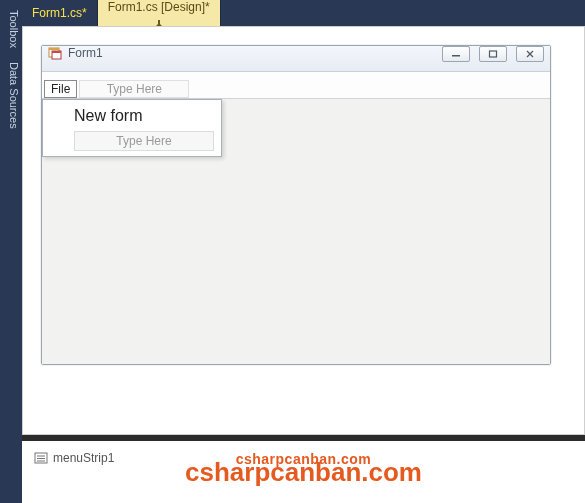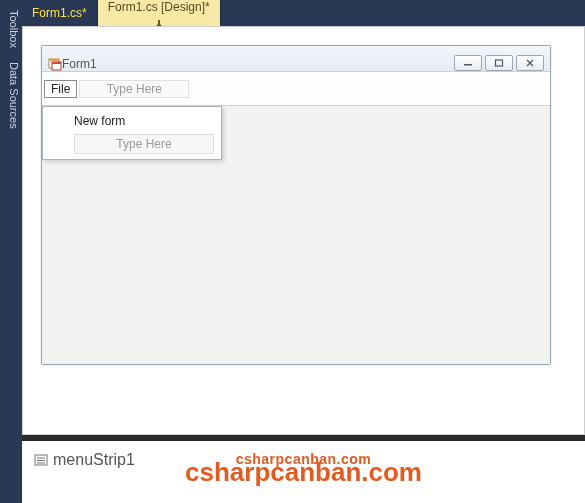--- a/index.html
+++ b/index.html
@@ -22,67 +22,67 @@
   .form-window {
     width: 510px; height: 320px;
     border: 1px solid #9aa7b3; border-radius: 2px;
     background: linear-gradient(#f6f8fb,#eef0f4);
     box-shadow: 0 0 0 1px rgba(0,0,0,0.05);
     display: flex; flex-direction: column;
   }
   .form-titlebar {
     height: 26px; background: linear-gradient(#f3f6fb,#e7ecf3);
     border-bottom: 1px solid #c8d0da;
-    display: flex; align-items: flex-end; padding: 0 6px; 
+    display: flex; align-items: flex-start; padding: 0 6px; gap: 6px;
   }
   .form-titlebar .form-icon { width: 14px; height: 14px; }
   .form-titlebar .form-title { flex: 1; color: #4a5a6a; font-size: 12px; }
   .tb-btn {
     width: 28px; height: 16px; border: 1px solid #9aa7b3; border-radius: 2px;
     background: linear-gradient(#fefefe,#e8ecf1);
     display: flex; align-items: center; justify-content: center; margin-left: 3px;
     font-size: 9px; color: #4a5a6a; cursor: pointer;
   }
 
   .menu-bar {
-    height: 34px; background: #fdfdfd; border-bottom: 1px solid #d0d4da;
-    display: flex; align-items: center; padding: 0 2px; gap: 2px;
+    height: 27px; background: #fdfdfd; border-bottom: 1px solid #d0d4da;
+    display: flex; align-items: flex-end; padding: 0 2px; gap: 2px;
   }
   .menu-item {
     padding: 1px 6px; border: 1px solid #8a8a8a; background: #ffffff;
     color: #222; font-size: 12px; cursor: pointer;
   }
   .type-here {
     padding: 1px 8px; border: 1px solid #e0e0e0; background: #fafafa;
     color: #9a9a9a; font-size: 12px; min-width: 110px; text-align: center;
   }
 
   .form-client { flex: 1; background: #f2f2f1; position: relative; }
 
   .dropdown {
     position: absolute; top: 0; left: 0; width: 180px;
     background: #fff; border: 1px solid #a9b1bd; box-shadow: 2px 2px 4px rgba(0,0,0,0.15);
     padding: 3px;
   }
   .dropdown .dd-item {
-    padding: 4px 6px 4px 28px; color: #222; font-size: 12px; cursor: pointer;
+    padding: 4px 6px 4px 28px; color: #222; font-size: 16px; cursor: pointer;
     position: relative;
   }
   .dropdown .dd-type {
     margin: 2px 4px 2px 28px; border: 1px solid #dcdcdc; background: #f7f7f7;
     color: #9a9a9a; font-size: 12px; text-align: center; padding: 2px 6px;
   }
 
   .bottom-divider { height: 6px; background: #2b2b2b; }
 
   .tray {
     height: 62px; background: #ffffff; display: flex; align-items: flex-start;
     padding: 10px 12px; gap: 8px; position: relative;
   }
-  .tray-item { display: flex; align-items: center; gap: 5px; color: #555; font-size: 16px; cursor: pointer; }
+  .tray-item { display: flex; align-items: center; gap: 5px; color: #555; font-size: 12px; cursor: pointer; }
   .tray-icon { width: 14px; height: 14px; }
 
   .watermark1 {
     position: absolute; left: 0; right: 0; top: 10px;
     text-align: center; color: #e55a1f; font-size: 14px; font-weight: 600; letter-spacing: .5px;
     pointer-events: none;
   }
   .watermark2 {
     position: absolute; left: 0; right: 0; top: 16px;
     text-align: center; color: #e55a1f; font-size: 26px; font-weight: 700;

